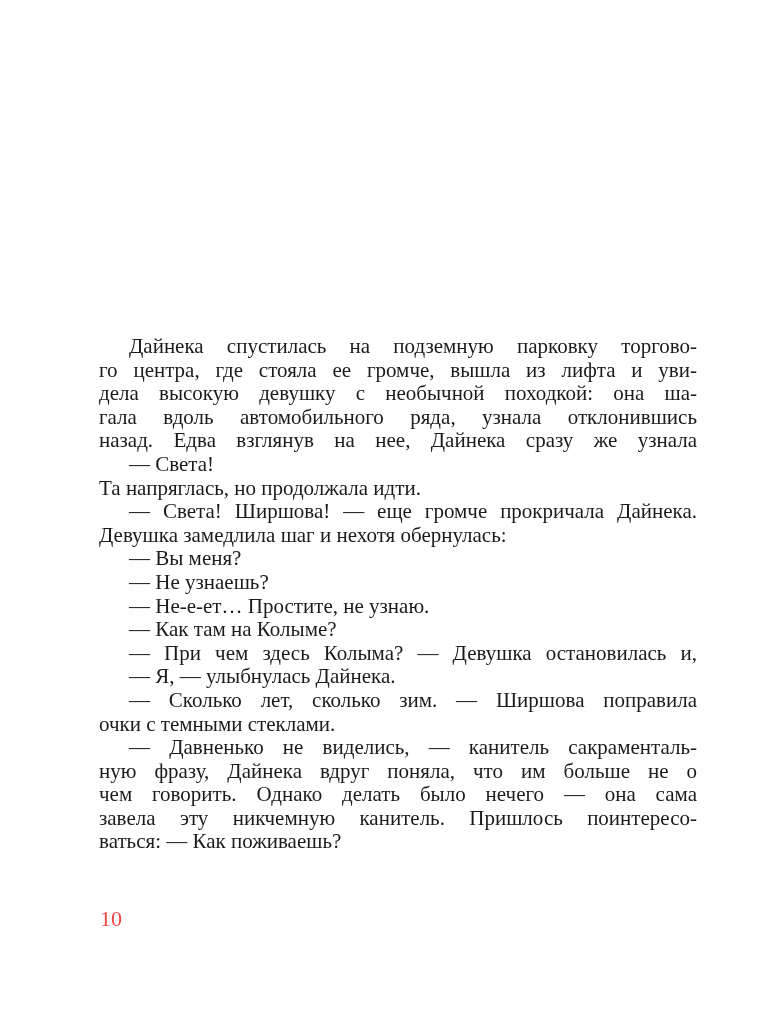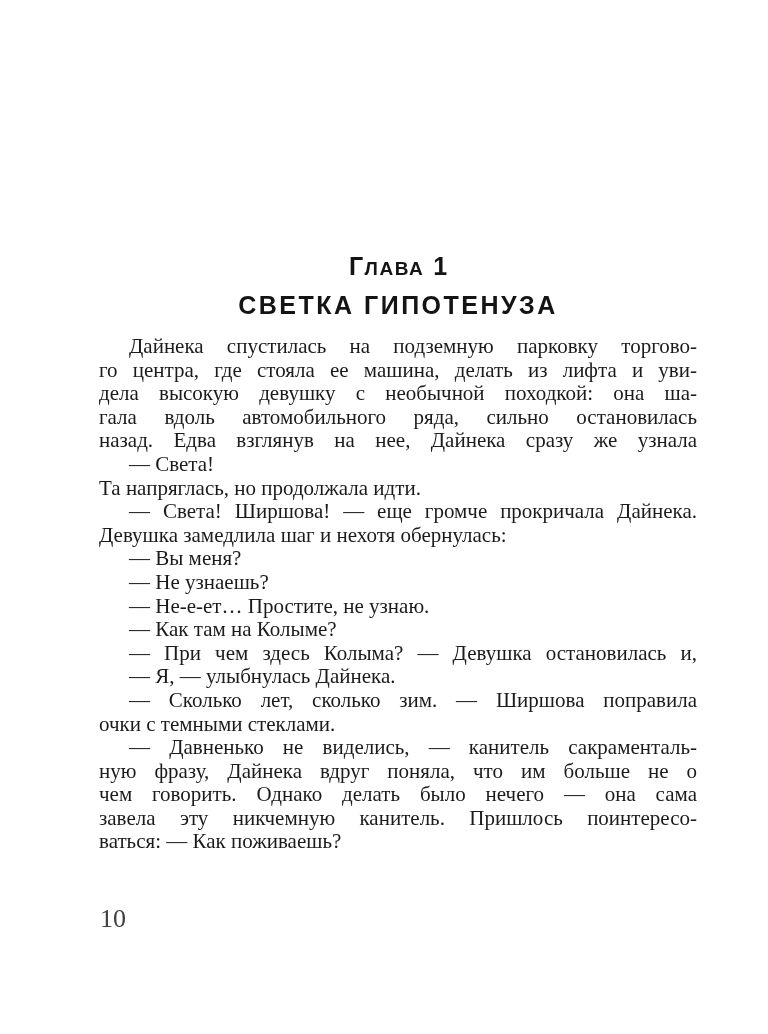--- a/index.html
+++ b/index.html
@@ -88,39 +88,37 @@
   
   .line.ind.fill {
     padding-left: 0;
     text-indent: 30px;
   }
   .page-number {
     position: absolute;
     left: 100px;
     top: 907px;
     font-family: "Liberation Serif", serif;
-    font-size: 26px;
+    font-size: 22px;
     line-height: 24px;
-    color: #404040;
+    color: #ef4444;
   }
 </style>
 </head>
 <body>
 
 <div class="page">
 
-  <div class="chapter-heading"><span class="ch-initial">Г</span><span class="ch-small">ЛАВА</span><span class="ch-num">1</span></div>
 
-  <h1 class="chapter-title">СВЕТКА ГИПОТЕНУЗА</h1>
 
   <div class="body-text">
       <div class="line ind fill">Дайнека спустилась на подземную парковку торгово-</div>
-      <div class="line fill">го центра, где стояла ее машина, делать из лифта и уви-</div>
+      <div class="line fill">го центра, где стояла ее громче, вышла из лифта и уви-</div>
       <div class="line fill">дела высокую девушку с необычной походкой: она ша-</div>
-      <div class="line fill">гала вдоль автомобильного ряда, сильно остановилась</div>
+      <div class="line fill">гала вдоль автомобильного ряда, узнала отклонившись</div>
       <div class="line fill">назад. Едва взглянув на нее, Дайнека сразу же узнала</div>
       <div class="line ind">— Света!</div>
       <div class="line">Та напряглась, но продолжала идти.</div>
       <div class="line ind fill">— Света! Ширшова! — еще громче прокричала Дайнека.</div>
       <div class="line">Девушка замедлила шаг и нехотя обернулась:</div>
       <div class="line ind">— Вы меня?</div>
       <div class="line ind">— Не узнаешь?</div>
       <div class="line ind">— Не-е-ет… Простите, не узнаю.</div>
       <div class="line ind">— Как там на Колыме?</div>
       <div class="line ind fill">— При чем здесь Колыма? — Девушка остановилась и,</div>

